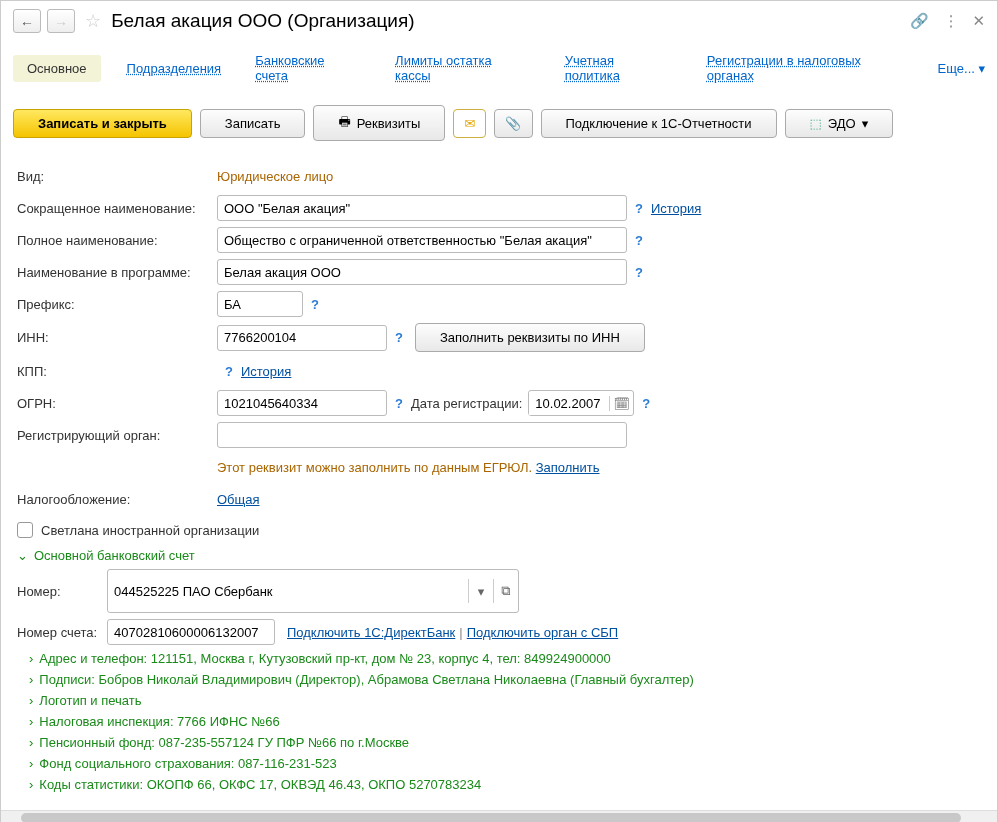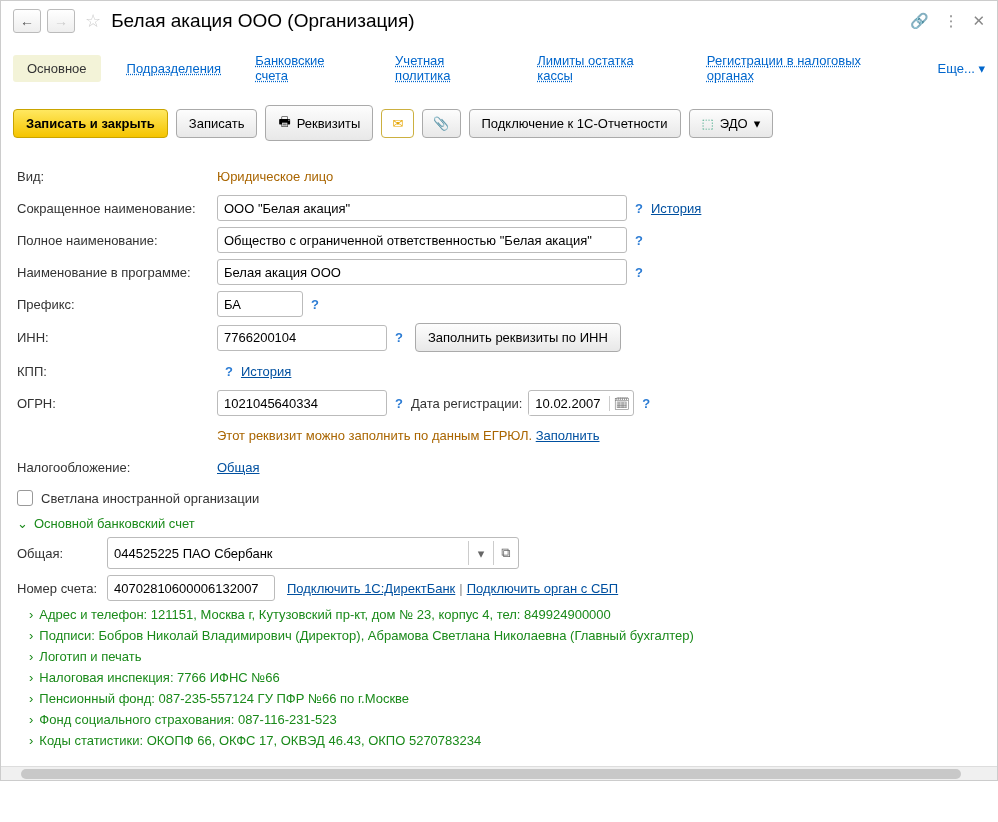--- a/index.html
+++ b/index.html
@@ -9,21 +9,21 @@
 .nav-btn { width: 28px; height: 24px; border: 1px solid #bbb; background: linear-gradient(#fff,#eee); border-radius: 3px; display: flex; align-items: center; justify-content: center; cursor: pointer; font-size: 14px; color: #555; }
 .star-icon { font-size: 18px; color: #ccc; margin: 0 4px; }
 .title { font-size: 19px; color: #000000; flex: 1; }
 .title-actions { display: flex; gap: 14px; color: #888; }
 .title-action { cursor: pointer; font-size: 15px; }
 .tabs { display: flex; align-items: center; padding: 6px 12px; gap: 18px; background: #fff; }
 .tab { color: #0066cc; text-decoration: underline dotted; cursor: pointer; padding: 6px 8px; }
 .tab.active { background: #f3f3d8; color: #333; text-decoration: none; border-radius: 3px; padding: 6px 14px; }
 .tab-more { color: #0066cc; cursor: pointer; }
 .toolbar { display: flex; align-items: center; padding: 10px 12px; gap: 8px; }
-.btn { border: 1px solid #aaa; background: linear-gradient(#fdfdfd,#e8e8e8); border-radius: 4px; padding: 6px 12px; cursor: pointer; font-size: 13px; display: inline-flex; align-items: center; gap: 6px; }
+.btn { border: 1px solid #aaa; background: linear-gradient(#fdfdfd,#e8e8e8); border-radius: 4px; padding: 6px 24px; cursor: pointer; font-size: 13px; display: inline-flex; align-items: center; gap: 6px; }
 .btn-primary { background: linear-gradient(#ffe860,#f5c400); border-color: #c9a400; font-weight: bold; }
 .btn-icon { padding: 6px 10px; }
 .form { padding: 6px 16px 12px; }
 .row { display: flex; align-items: center; margin: 6px 0; min-height: 26px; }
 .label { width: 200px; color: #333; padding-right: 8px; }
 .value-link { color: #a96500; cursor: pointer; }
 .input { border: 1px solid #bbb; border-radius: 3px; padding: 4px 6px; height: 26px; font-size: 13px; }
 .w-full { width: 410px; }
 .w-med { width: 170px; }
 .w-prefix { width: 86px; }
@@ -31,21 +31,21 @@
 .link { color: #0050a0; text-decoration: underline; cursor: pointer; }
 .small-note { color: #a96500; }
 .checkbox-row { display: flex; align-items: center; gap: 8px; margin: 10px 0 6px; }
 .check { width: 16px; height: 16px; border: 1px solid #999; border-radius: 3px; background: #fff; }
 .sect { display: flex; align-items: center; gap: 6px; margin: 10px 0 4px; color: #1a8a1a; cursor: pointer; }
 .sect .arr { color: #1a8a1a; }
 .sect-item { margin: 6px 0 6px 12px; color: #1a8a1a; cursor: pointer; display: flex; align-items: center; gap: 6px; }
 .sect-item .arr { color: #1a8a1a; }
 .bank-row { display: flex; align-items: center; margin: 6px 0; }
 .bank-label { width: 90px; }
-.bank-input { display: flex; align-items: center; border: 1px solid #bbb; border-radius: 3px; height: 32px; }
+.bank-input { display: flex; align-items: center; border: 1px solid #bbb; border-radius: 3px; height: 44px; }
 .bank-input input { border: none; padding: 4px 6px; height: 24px; width: 360px; font-size: 13px; }
 .bank-input .sep { width: 1px; height: 24px; background: #ccc; }
 .bank-input .dd { width: 24px; text-align: center; cursor: pointer; color: #666; }
 .date-wrap { display: flex; align-items: center; border: 1px solid #bbb; border-radius: 3px; height: 26px; }
 .date-wrap input { border: none; width: 80px; padding: 4px 6px; font-size: 13px; }
 .date-wrap .cal { width: 24px; text-align: center; border-left: 1px solid #ccc; cursor: pointer; color: #666; }
 .scrollbar { height: 14px; background: #f0f0f0; border-top: 1px solid #ddd; position: relative; }
 .scrollbar .thumb { position: absolute; left: 20px; top: 2px; height: 10px; width: 940px; background: #c8c8c8; border-radius: 5px; }
 .edo-btn { display: inline-flex; align-items: center; gap: 6px; }
 .divider-v { color: #888; margin: 0 4px; }
@@ -64,22 +64,22 @@
       <span class="title-action">🔗</span>
       <span class="title-action">⋮</span>
       <span class="title-action">✕</span>
     </div>
   </div>
 
   <div class="tabs">
     <span class="tab active">Основное</span>
     <span class="tab">Подразделения</span>
     <span class="tab">Банковские счета</span>
+    <span class="tab">Лимиты остатка кассы</span>
     <span class="tab">Учетная политика</span>
-    <span class="tab">Лимиты остатка кассы</span>
     <span class="tab">Регистрации в налоговых органах</span>
     <span class="tab-more">Еще...   ▾</span>
   </div>
 
   <div class="toolbar">
     <button class="btn btn-primary">Записать и закрыть</button>
     <button class="btn">Записать</button>
     <button class="btn">
         <span>🖶</span>
         <span>Реквизиты</span>
@@ -148,20 +148,24 @@
       <input class="input w-med" value="1021045640334" style="">
       <span class="help">?</span>
       <span style="margin-right:6px">Дата регистрации:</span>
       <div class="date-wrap">
         <input value="10.02.2007" style="">
         <span class="cal">🗓</span>
       </div>
       <span class="help">?</span>
     </div>
 
+    <div class="row">
+      <span class="label">Регистрирующий орган:</span>
+      <input class="input w-full" value="" style="">
+    </div>
 
     <div class="row">
       <span class="label"></span>
       <span class="small-note">Этот реквизит можно заполнить по данным ЕГРЮЛ.</span>
       <span>&nbsp;</span>
       <span class="link">Заполнить</span>
     </div>
 
     <div class="row">
       <span class="label">Налогообложение:</span>
@@ -172,21 +176,21 @@
       <span class="check"></span>
       <span>Светлана иностранной организации</span>
     </div>
 
     <div class="sect">
       <span class="arr">⌄</span>
       <span>Основной банковский счет</span>
     </div>
 
     <div class="bank-row">
-      <span class="bank-label">Общая:</span>
+      <span class="bank-label">Номер:</span>
       <div class="bank-input">
         <input value="044525225 ПАО Сбербанк" style="">
         <span class="sep"></span>
         <span class="dd">▾</span>
         <span class="sep"></span>
         <span class="dd">⧉</span>
       </div>
     </div>
 
     <div class="bank-row">

